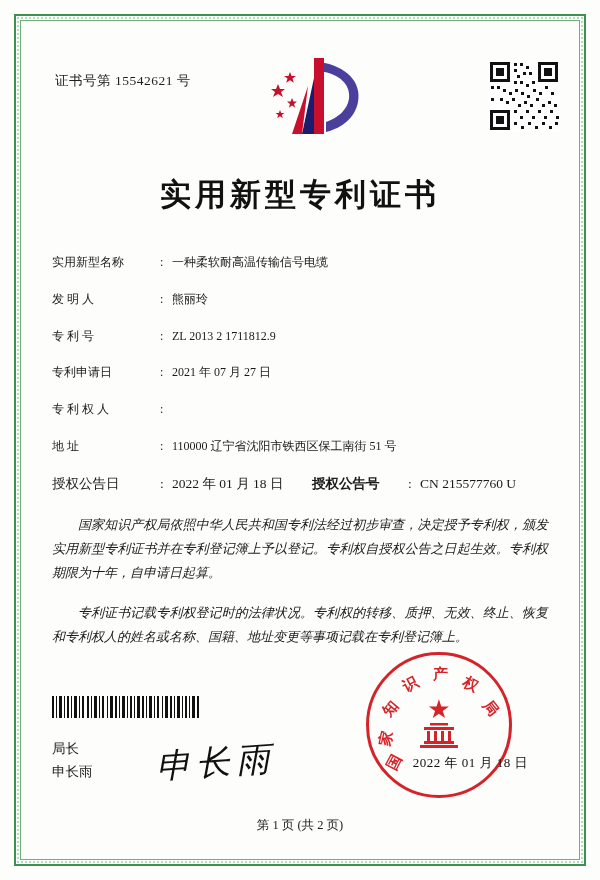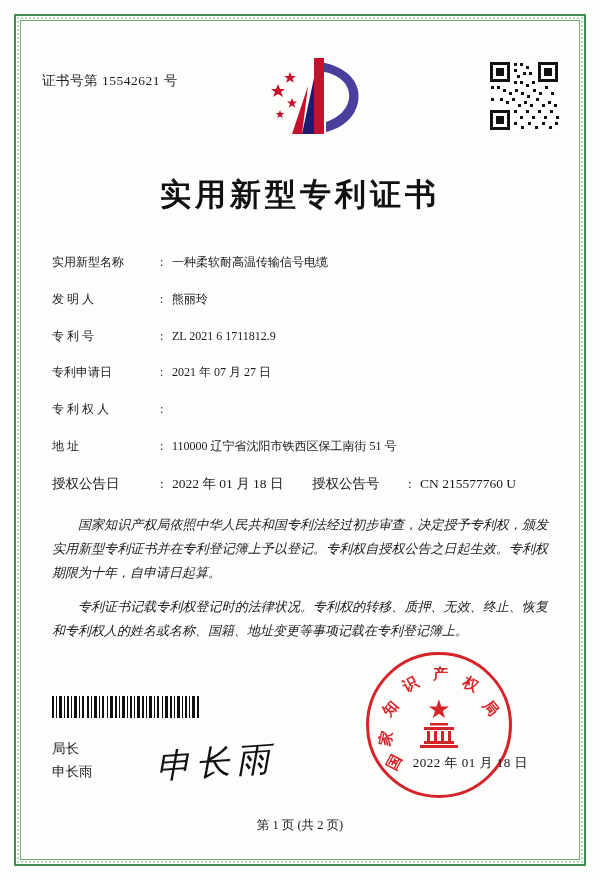--- a/index.html
+++ b/index.html
@@ -53,21 +53,21 @@
     right: 34px;
     bottom: 34px;
   }
   
   .top-row {
     position: relative;
     height: 116px;
   }
   .cert-no {
     position: absolute;
-    left: 8px;
+    left: 21px;
     top: 38px;
     font-size: 13.5px;
     letter-spacing: .5px;
     color: #1f1f1f;
   }
   .logo {
     position: absolute;
     left: 228px;
     top: 22px;
     width: 110px;
@@ -127,32 +127,33 @@
     flex: 0 0 260px;
   }
   .col-b {
     display: flex;
     align-items: baseline;
     flex: 1 1 auto;
   }
   .col-b .field-label {
     width: 96px;
     flex: 0 0 96px;
+    font-weight: bold;
   }
   .para {
     font-size: 13px;
     line-height: 1.85;
     text-align: justify;
     margin: 6px 18px 0 18px;
     text-indent: 26px;
     color: #1a1a1a;
     font-style: italic;
   }
   .para.second {
-    margin-top: 10px;
+    margin-top: 16px;
   }
   
   .barcode {
     position: absolute;
     left: 18px;
     bottom: 128px;
     width: 150px;
     height: 22px;
   }
   
@@ -331,21 +332,21 @@
         <span class="field-value">一种柔软耐高温传输信号电缆</span>
       </div>
       <div class="field">
         <span class="field-label">发 明 人</span>
         <span class="field-colon">:</span>
         <span class="field-value">熊丽玲</span>
       </div>
       <div class="field">
         <span class="field-label">专 利 号</span>
         <span class="field-colon">:</span>
-        <span class="field-value">ZL 2021 6 1711812.9</span>
+        <span class="field-value">ZL 2013 2 1711812.9</span>
       </div>
       <div class="field">
         <span class="field-label">专利申请日</span>
         <span class="field-colon">:</span>
         <span class="field-value">2021 年 07 月 27 日</span>
       </div>
       <div class="field">
         <span class="field-label">专 利 权 人</span>
         <span class="field-colon">:</span>
       </div>

